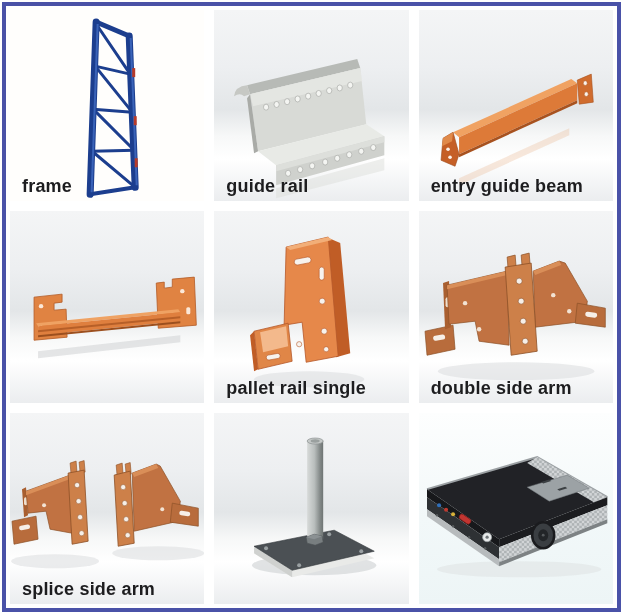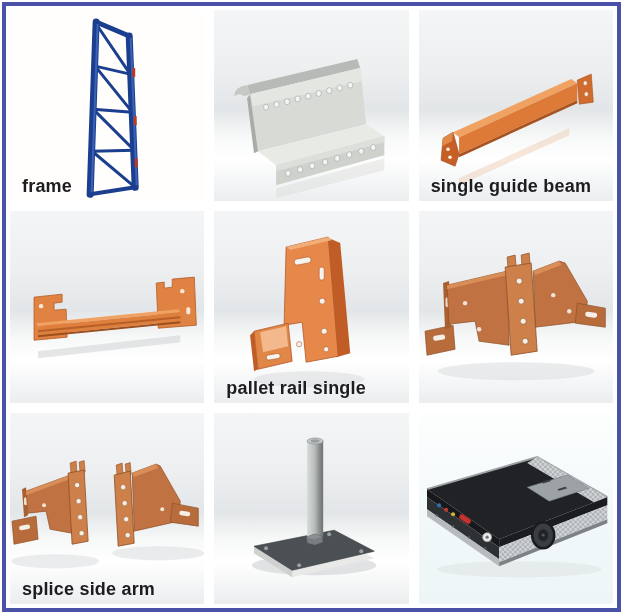--- a/index.html
+++ b/index.html
@@ -72,39 +72,40 @@
               <ellipse cx="86" cy="159.3" rx="2.6" ry="3"></ellipse>
             <ellipse cx="98" cy="155.6" rx="2.6" ry="3"></ellipse>
               <ellipse cx="111" cy="151.8" rx="2.6" ry="3"></ellipse>
             <ellipse cx="123" cy="148" rx="2.6" ry="3"></ellipse>
               <ellipse cx="135" cy="144.5" rx="2.6" ry="3"></ellipse>
             <ellipse cx="147" cy="141" rx="2.6" ry="3"></ellipse>
               <ellipse cx="159" cy="137.3" rx="2.6" ry="3"></ellipse>
           </g>
         </svg>
       </div>
+      <figcaption class="label">guide rail</figcaption>
     </figure>
 
     <figure class="cell bg-photo">
       <div class="art">
         <svg viewBox="0 0 194 191">
           <polygon points="40,168 150,118 150,125 40,175" fill="#e9b48c" opacity="0.3"></polygon>
           <polygon points="34,122 152,69 158,73 40,127" fill="#f0a262"></polygon>
           <polygon points="40,127 158,73 158,90 40,144" fill="#dd7a38"></polygon>
           <polygon points="40,144 158,90 158,93 40,147" fill="#a8521f"></polygon>
           <polygon points="158,70 172,64 174,92 160,94" fill="#d06c2e" stroke="#a8521f" stroke-width="0.6"></polygon>
           <ellipse cx="166" cy="73" rx="2" ry="2.3" fill="#fbf2ea" stroke="#a8521f" stroke-width="0.5"></ellipse>
           <ellipse cx="167" cy="84" rx="2" ry="2.3" fill="#fbf2ea" stroke="#a8521f" stroke-width="0.5"></ellipse>
           <polygon points="34,122 40,144 36,156 22,150 24,128" fill="#c55f26" stroke="#9a4a1c" stroke-width="0.6"></polygon>
           <polygon points="24,128 34,122 33,131 23,136" fill="#e08a4a"></polygon>
           <circle cx="29" cy="139" r="1.8" fill="#fbf2ea"></circle>
           <circle cx="31" cy="147" r="1.8" fill="#fbf2ea"></circle>
         </svg>
       </div>
-      <figcaption class="label">single guide beam</figcaption>
+      <figcaption class="label">entry guide beam</figcaption>
     </figure>
 
     <figure class="cell bg-photo">
       <div class="art">
         <svg viewBox="0 0 194 191">
           <polygon points="28,140 170,124 170,131 28,147" fill="#ccced0" opacity="0.5"></polygon>
           <polygon points="24,86 52,83 52,91 44,92 44,99 56,98 57,126 24,129" fill="#e08342" stroke="#b35d28" stroke-width="0.8"></polygon>
           <circle cx="31" cy="95" r="2.2" fill="#fbe8d8"></circle>
           <rect x="28" y="112" width="4" height="7" rx="1.5" fill="#fbe8d8"></rect>
           <polygon points="146,72 154,71 154,77 162,76 162,68 184,66 186,114 148,117" fill="#e08342" stroke="#b35d28" stroke-width="0.8"></polygon>
@@ -162,20 +163,21 @@
           <polygon points="102,44 110,42 111,55 103,57" fill="#cd8049" stroke="#8d5128" stroke-width="0.7"></polygon>
           <polygon points="86,56 112,52 118,140 92,144" fill="#cd8049" stroke="#8d5128" stroke-width="0.8"></polygon>
           <g fill="#f6efe8" stroke="#8d5128" stroke-width="0.6">
             <circle cx="100" cy="70" r="3"></circle>
               <circle cx="102" cy="90" r="3"></circle>
             <circle cx="104" cy="110" r="3"></circle>
               <circle cx="106" cy="130" r="3"></circle>
           </g>
         </svg>
       </div>
+      <figcaption class="label">double side arm</figcaption>
     </figure>
 
     <figure class="cell bg-photo">
       <div class="art">
         <svg viewBox="0 0 194 191">
           <ellipse cx="45" cy="148" rx="44" ry="7" fill="#d8dadc" opacity="0.5"></ellipse>
           <ellipse cx="148" cy="140" rx="46" ry="7" fill="#d8dadc" opacity="0.5"></ellipse>
           <polygon points="2,108 26,103 28,126 4,131" fill="#b86c3c" stroke="#8d5128" stroke-width="0.7"></polygon>
           <rect x="9" y="112" width="11" height="4.5" rx="2.2" transform="rotate(-10 14 114)" fill="#f6efe8"></rect>
           <polygon points="12,76 16,74 18,102 14,104" fill="#a95f30"></polygon>

